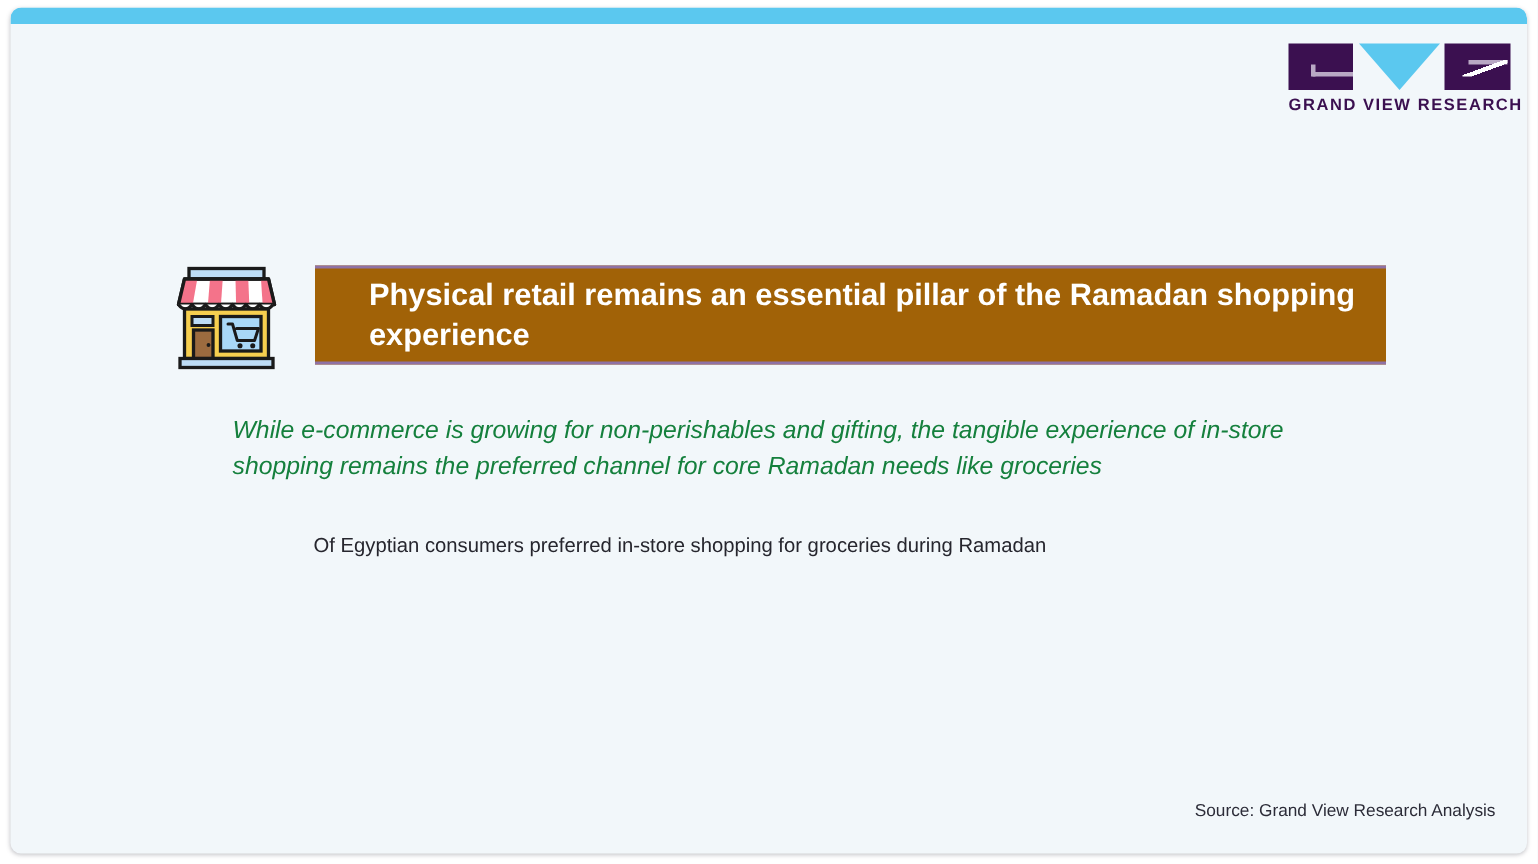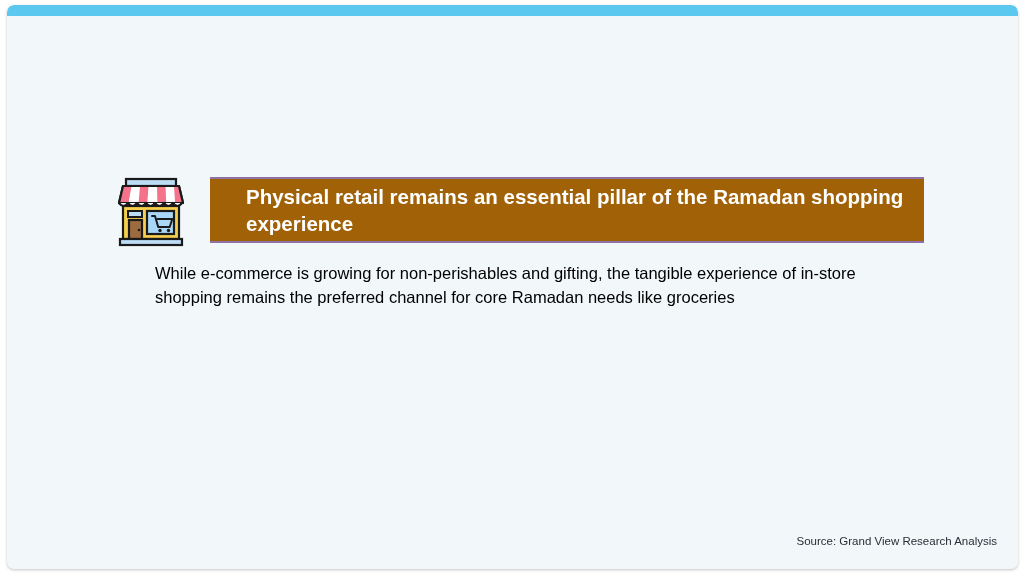--- a/index.html
+++ b/index.html
@@ -86,25 +86,26 @@
     color:#ffffff;
     font-size:20.5px;
     font-weight:bold;
     line-height:1.33;
     padding:0 0 0 36px;
     max-width:660px;
   }
 
   
   .subtitle{
-    position:absolute; left:148px; top:256px;
+    position:absolute; left:148px; top:270px;
     width:760px;
     font-size:16.5px;
-    color:#000000;
+    color:#15803d;
     line-height:1.47;
+    font-style:italic;
   }
 
   
   .stat-row{
     position:absolute; left:186px; top:356px;
     display:flex; align-items:baseline;
   }
   .stat-value{
     font-size:40px; font-weight:bold;
     color:#a24fd6;
@@ -128,20 +129,34 @@
     text-align:center;
   }
 </style>
 </head>
 <body>
 
 <div class="slide">
 
   <div class="topbar"></div>
 
+  <div class="logo">
+    <div class="logo-marks">
+      <div class="mark mark-left">
+        <div class="bar"></div>
+        <div class="tick"></div>
+      </div>
+      <div class="tri"></div>
+      <div class="mark mark-right">
+        <div class="bar"></div>
+        <div class="slash"></div>
+      </div>
+    </div>
+    <div class="logo-text">GRAND VIEW RESEARCH</div>
+  </div>
 
   <div class="store-icon">
     <svg viewBox="0 0 80 80" width="80" height="80" aria-hidden="true">
 
       <rect x="15" y="6" width="50" height="7" fill="#bddcf5" stroke="#1a1a1a" stroke-width="2.2"></rect>
 
       <path d="M8 30 L12 13 L68 13 L72 30 Z" fill="#ffffff" stroke="#1a1a1a" stroke-width="2.2" stroke-linejoin="round"></path>
 
       <path d="M12 13 L20.5 13 L17.5 30 L8.7 30 Z" fill="#f4738a"></path>
       <path d="M29 13 L37.5 13 L36.3 30 L27.6 30 Z" fill="#f4738a"></path>
@@ -168,17 +183,18 @@
     </svg>
   </div>
 
   <div class="banner">
     <div class="banner-title">Physical retail remains an essential pillar of the Ramadan shopping experience</div>
   </div>
 
   <div class="subtitle">While e-commerce is growing for non-perishables and gifting, the tangible experience of in-store shopping remains the preferred channel for core Ramadan needs like groceries</div>
 
   <div class="stat-row">
+    <div class="stat-label">Of Egyptian consumers preferred in-store shopping for groceries during Ramadan</div>
   </div>
 
   <div class="source">Source: Grand View Research Analysis</div>
 
 </div>
 
 </body></html>

